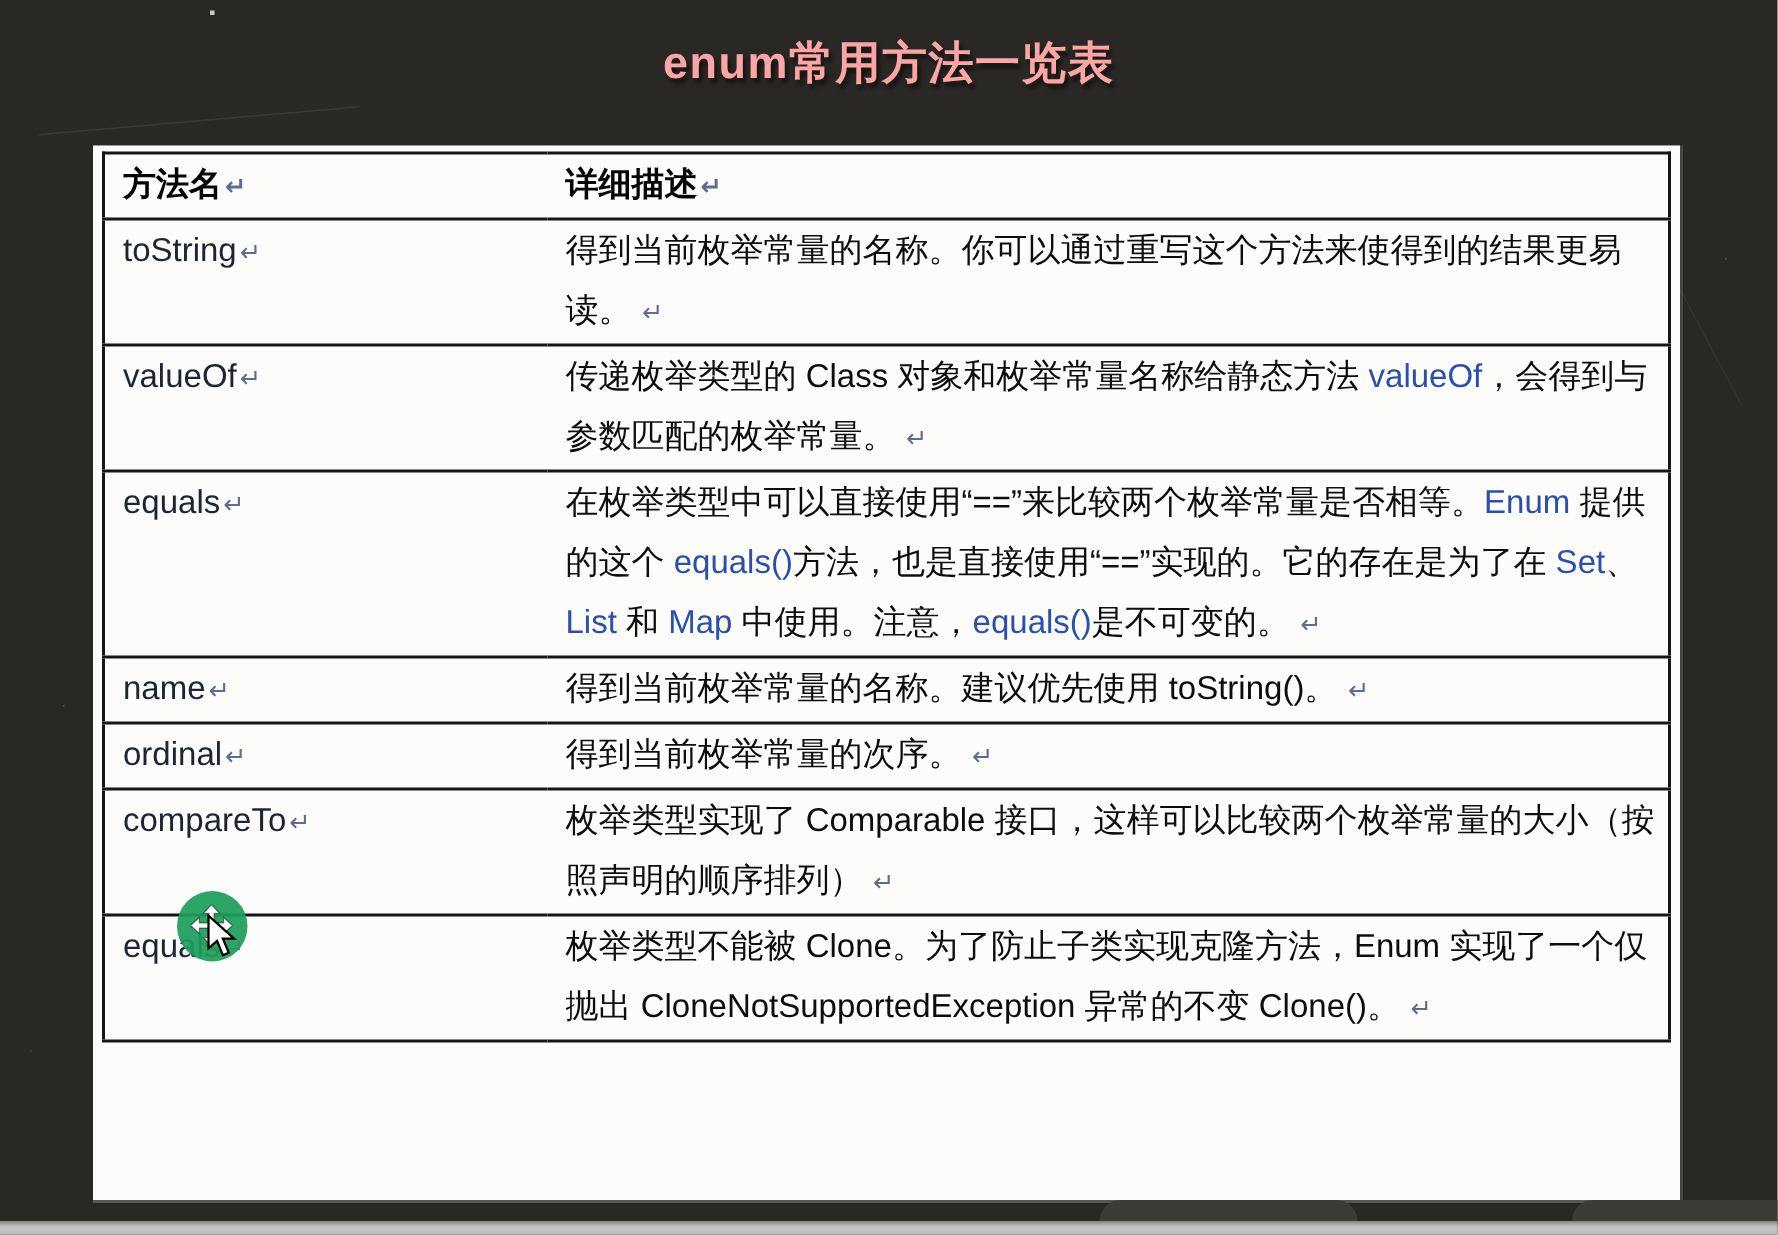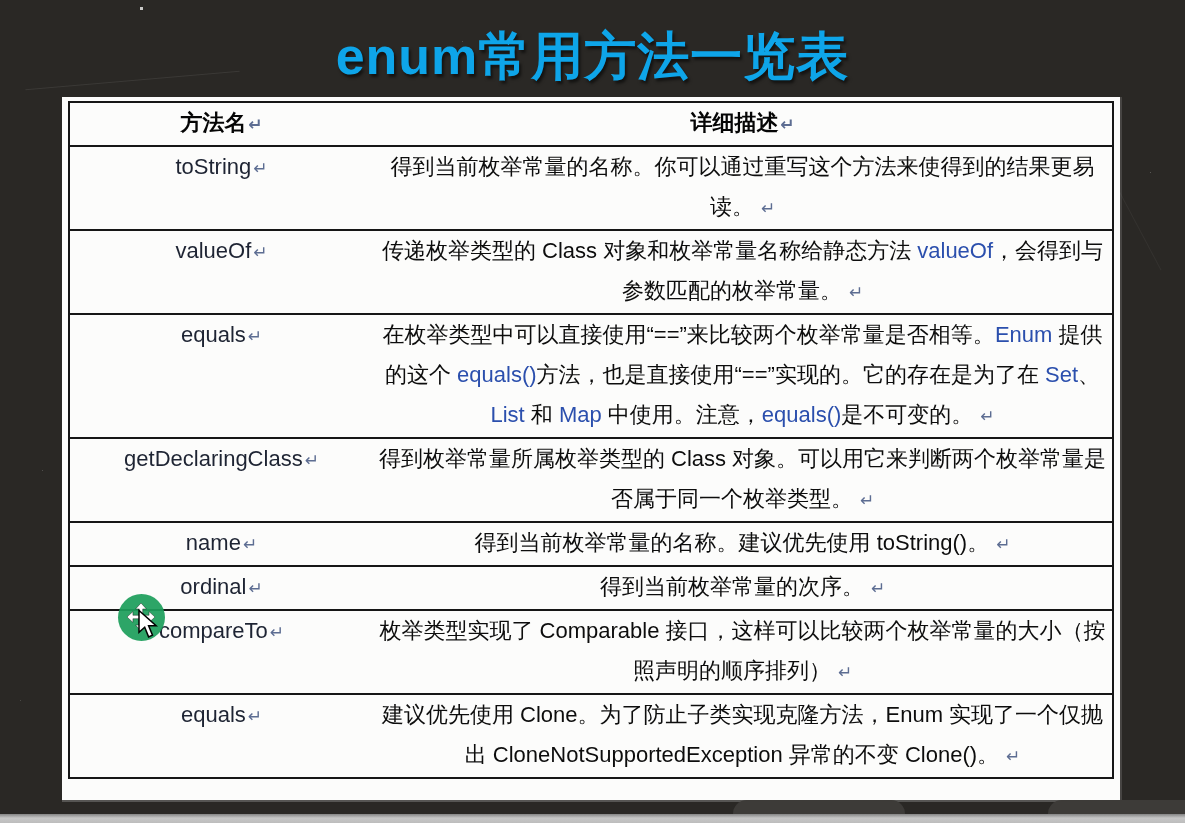--- a/index.html
+++ b/index.html
@@ -21,37 +21,37 @@
       1150px 172px 0 0 rgba(255,255,255,.22),
       1090px 620px 0 0 rgba(255,255,255,.15),
       20px 700px 0 0 rgba(255,255,255,.15);
   }
   .scratch{position:absolute;background:rgba(255,255,255,.08);height:1px;pointer-events:none;}
   .scratch.s1{left:25px;top:80px;width:215px;transform:rotate(-5deg);}
   .scratch.s2{left:1095px;top:230px;width:90px;transform:rotate(62deg);opacity:.6;}
 
   .title{
     position:absolute;top:22px;left:0;width:100%;margin:0;
-    text-align:center;font-size:52px;font-weight:bold;color:#0ea5e9;
+    text-align:center;font-size:30px;font-weight:bold;color:#fca5a5;
     letter-spacing:1px;text-shadow:2px 3px 3px rgba(0,0,0,.55);
   }
 
   .page{
     position:absolute;left:62px;top:97px;width:1058px;height:703px;
     background:#fcfcfb;box-sizing:border-box;padding:4px 6px;
     box-shadow:0 2px 0 rgba(140,140,140,.45), 2px 0 0 rgba(140,140,140,.3);
   }
   table.methods{
     border-collapse:collapse;width:100%;table-layout:fixed;
     border:2px solid #161616;
   }
   table.methods tr{border-bottom:2px solid #161616;}
   table.methods th, table.methods td{
     font-size:22px;line-height:40px;vertical-align:top;
-    padding:0 4px 0 12px;color:#0d0d0d;text-align:center;
+    padding:0 4px 0 12px;color:#0d0d0d;text-align:left;
   }
   table.methods th{font-weight:bold;color:#050505;}
   col.c-method{width:296px;}
   .method{color:#1e2433;}
   .blue{color:#2b4fad;}
   .mark{color:#5d6d92;font-size:17px;margin-left:2px;}
   .desc-mark{margin-left:7px;}
 
   
   .cursor{position:absolute;left:118px;top:594px;width:47px;height:47px;pointer-events:none;}
@@ -97,38 +97,34 @@
         </tr>
         <tr>
           <td><span class="method">valueOf</span><span class="mark">↵</span></td>
           <td><span>传递枚举类型的 Class 对象和枚举常量名称给静态方法 </span><span class="blue">valueOf</span><span>，会得到与参数匹配的枚举常量。</span><span class="mark desc-mark">↵</span></td>
         </tr>
         <tr>
           <td><span class="method">equals</span><span class="mark">↵</span></td>
           <td><span>在枚举类型中可以直接使用“==”来比较两个枚举常量是否相等。</span><span class="blue">Enum</span><span> 提供的这个 </span><span class="blue">equals()</span><span>方法，也是直接使用“==”实现的。它的存在是为了在 </span><span class="blue">Set</span><span>、</span><span class="blue">List</span><span> 和 </span><span class="blue">Map</span><span> 中使用。注意，</span><span class="blue">equals()</span><span>是不可变的。</span><span class="mark desc-mark">↵</span></td>
         </tr>
         <tr>
-          <td><span class="method">getDeclaringClass</span><span class="mark">↵</span></td>
-          <td><span>得到枚举常量所属枚举类型的 Class 对象。可以用它来判断两个枚举常量是否属于同一个枚举类型。</span><span class="mark desc-mark">↵</span></td>
-        </tr>
-        <tr>
           <td><span class="method">name</span><span class="mark">↵</span></td>
           <td><span>得到当前枚举常量的名称。建议优先使用 toString()。</span><span class="mark desc-mark">↵</span></td>
         </tr>
         <tr>
           <td><span class="method">ordinal</span><span class="mark">↵</span></td>
           <td><span>得到当前枚举常量的次序。</span><span class="mark desc-mark">↵</span></td>
         </tr>
         <tr>
           <td><span class="method">compareTo</span><span class="mark">↵</span></td>
           <td><span>枚举类型实现了 Comparable 接口，这样可以比较两个枚举常量的大小（按照声明的顺序排列）</span><span class="mark desc-mark">↵</span></td>
         </tr>
         <tr>
           <td><span class="method">equals</span><span class="mark">↵</span></td>
-          <td><span>建议优先使用 Clone。为了防止子类实现克隆方法，Enum 实现了一个仅抛出 CloneNotSupportedException 异常的不变 Clone()。</span><span class="mark desc-mark">↵</span></td>
+          <td><span>枚举类型不能被 Clone。为了防止子类实现克隆方法，Enum 实现了一个仅抛出 CloneNotSupportedException 异常的不变 Clone()。</span><span class="mark desc-mark">↵</span></td>
         </tr>
       </tbody>
   </table>
 </div>
 
 <div class="cursor">
   <div class="ring"></div>
   <svg class="move-svg" width="28" height="28" viewBox="0 0 26 26">
     <polygon points="13,0 18,5.5 14.6,5.5 14.6,11.4 20.5,11.4 20.5,8 26,13 20.5,18 20.5,14.6 14.6,14.6 14.6,20.5 18,20.5 13,26 8,20.5 11.4,20.5 11.4,14.6 5.5,14.6 5.5,18 0,13 5.5,8 5.5,11.4 11.4,11.4 11.4,5.5 8,5.5" fill="#ffffff" stroke="rgba(0,0,0,0.45)" stroke-width="0.8"></polygon>
   </svg>

